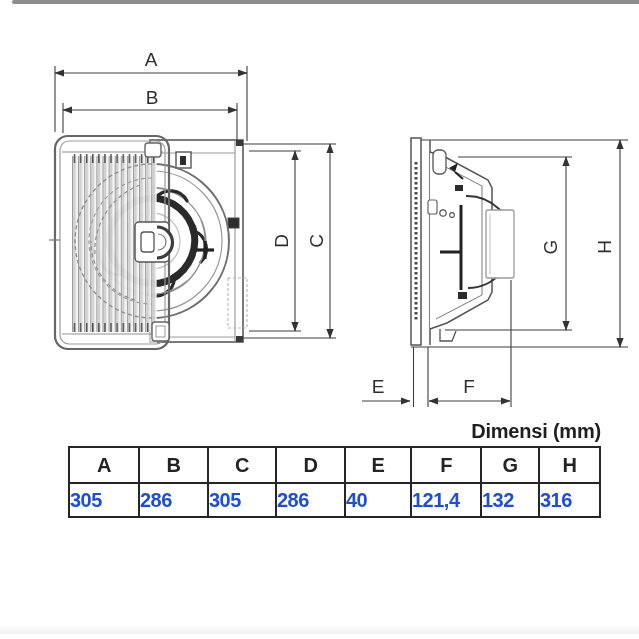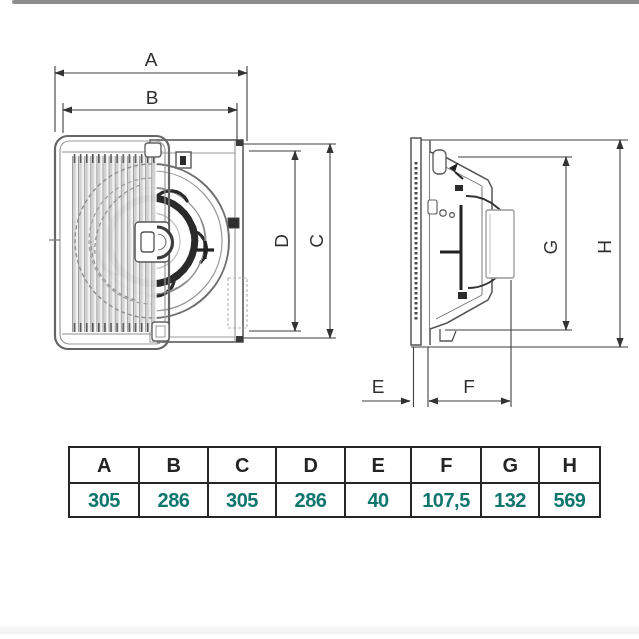--- a/index.html
+++ b/index.html
@@ -31,22 +31,22 @@
     background:#ffffff;
   }
   table.dims,table.dims th,table.dims td{
     border:2.4px solid #262626;
   }
   table.dims th{
     height:34px;font-size:20px;font-weight:700;color:#242424;
     text-align:center;letter-spacing:-0.5px;padding:0;
   }
   table.dims td{
-    height:32px;font-size:20px;font-weight:700;color:#0f766e;
-    text-align:center;letter-spacing:-0.5px;padding:0;
+    height:32px;font-size:20px;font-weight:700;color:#1d4ed8;
+    text-align:left;letter-spacing:-0.5px;padding:0;
   }
 </style>
 </head>
 <body>
 
 <div class="canvas">
 
   <div class="top-bar"></div>
 
   <svg class="drawing" width="639" height="639" viewBox="0 0 639 639">
@@ -182,20 +182,21 @@
       <line x1="429" y1="401" x2="510" y2="401" marker-start="url(#ah)" marker-end="url(#ah)"></line>
     </g>
     <g fill="#2f2f2f" font-size="19" text-anchor="middle">
       <text transform="translate(557,247) rotate(-90)">G</text>
       <text transform="translate(611,247) rotate(-90)">H</text>
       <text x="378" y="393">E</text>
       <text x="469" y="393">F</text>
     </g>
   </svg>
 
+  <div class="caption">Dimensi (mm)</div>
 
   <table class="dims">
     <colgroup>
       <col style="width:70px">
         <col style="width:69px">
         <col style="width:68px">
         <col style="width:69px">
       <col style="width:66px">
         <col style="width:70px">
         <col style="width:58px">
@@ -213,21 +214,21 @@
         <th>H</th>
       </tr>
     </thead>
     <tbody>
       <tr>
         <td>305</td>
         <td>286</td>
         <td>305</td>
         <td>286</td>
         <td>40</td>
-        <td>107,5</td>
+        <td>121,4</td>
         <td>132</td>
-        <td>569</td>
+        <td>316</td>
       </tr>
     </tbody>
   </table>
 
   <div class="bottom-smudge"></div>
 </div>
 
 </body></html>

